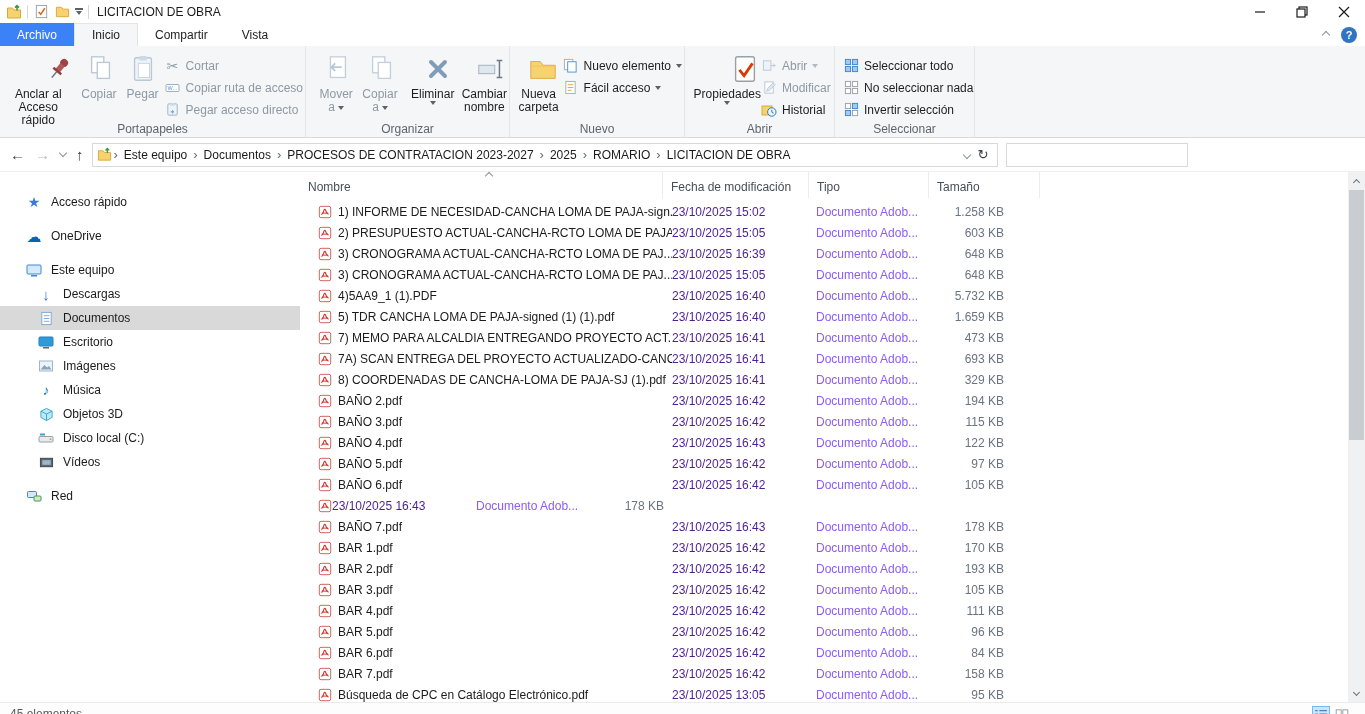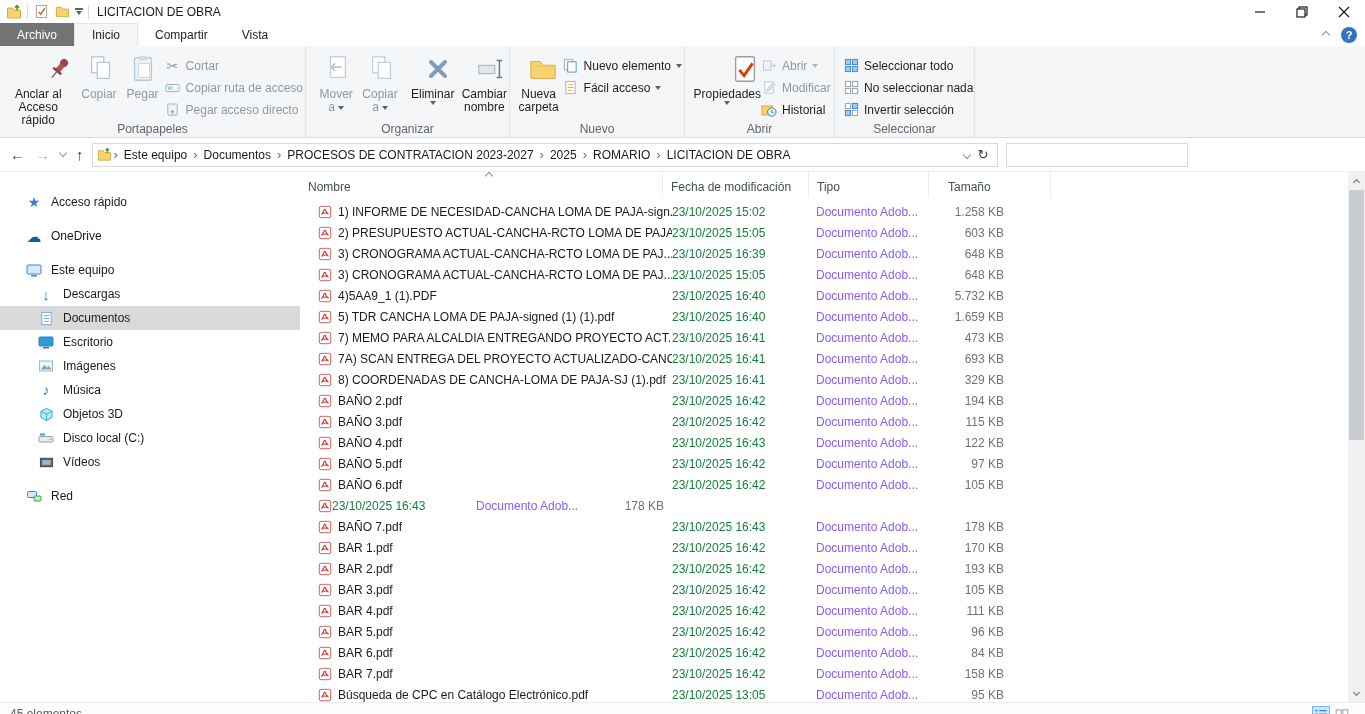--- a/index.html
+++ b/index.html
@@ -15,21 +15,21 @@
   .qat .qdd { display:flex; flex-direction:column; align-items:center; gap:1px; }
   .dash { width:8px; height:1.4px; background:#5a6268; }
   .tri-down { width:0; height:0; border-left:3.5px solid transparent; border-right:3.5px solid transparent; border-top:4px solid #5a6268; display:inline-block; }
   .wtitle { margin-left:8px; color:#1b1b1b; }
   .winbtns { margin-left:auto; display:flex; height:23px; }
   .winbtn { width:42px; height:23px; display:flex; align-items:center; justify-content:center; }
 
   
   .tabrow { height:23px; display:flex; align-items:flex-end; background:#fff; position:relative; }
   .tab { height:23px; padding:0 17px; display:flex; align-items:center; color:#1e1e1e; }
-  .tab-archivo { background:#737373; color:#fff; }
+  .tab-archivo { background:#3b82f6; color:#fff; }
   .tab-active { background:#f5f6f7; border:1px solid #e2e4e6; border-bottom:none; }
   .tabrow-right { position:absolute; right:8px; top:4px; display:flex; align-items:center; gap:12px; }
   .helpbtn { width:16px; height:16px; border-radius:50%; background:#3174c2; color:#fff; font-weight:bold; display:flex; align-items:center; justify-content:center; font-size:11px; }
   .chev { display:inline-block; width:6px; height:6px; border-right:1.5px solid #8a9299; border-bottom:1.5px solid #8a9299; }
   .chev-up { transform:rotate(-135deg); }
   .chev-down { transform:rotate(45deg); }
 
   
   .ribbon { height:92px; background:#f5f6f7; border-bottom:1px solid #d8dadc; display:flex; }
   .rgroup { position:relative; height:100%; border-right:1px solid #e3e5e7; padding:3px 2px 16px 2px; display:flex; align-items:flex-start; }
@@ -68,27 +68,27 @@
   .sideitem.selected { background:#d9d9d9; }
   .sideitem .sic { width:16px; height:16px; margin-right:9px; display:flex; align-items:center; justify-content:center; flex:none; }
   .sgap { height:10px; }
 
   
   .filehead { position:absolute; left:300px; top:172px; height:28px; width:1048px; display:flex; color:#454f59; }
   .hcell { border-right:1px solid #ececec; padding:8px 0 0 8px; height:26px; }
   .hc-name { width:363px; position:relative; }
   .hc-date { width:146px; }
   .hc-type { width:120px; }
-  .hc-size { width:111px;margin-left:11px; }
+  .hc-size { width:111px; }
   .sortcaret { position:absolute; left:186px; top:1px; }
   .filelist { position:absolute; left:300px; top:201px; width:1048px; bottom:7px; overflow:hidden; }
   .frow { height:21px; display:flex; align-items:center; }
   .fic { width:14px; height:14px; margin-left:18px; flex:none; }
   .fname { width:334px; margin-left:6px; white-space:nowrap; overflow:hidden; color:#1b1b1b; }
-  .fdate { width:144px; color:#15803d; }
+  .fdate { width:144px; color:#4c1d95; }
   .ftype { width:114px; color:#8b5cf6; }
   .fsize { width:74px; text-align:right; color:#6a7380; }
 
   
   .vscroll { position:absolute; right:0; top:172px; width:17px; bottom:12px; background:#f0f1f2; }
   .sarrow { height:17px; display:flex; align-items:center; justify-content:center; }
   .sthumb { position:absolute; left:1px; right:1px; top:18px; height:250px; background:#c9cdd2; }
   .schev { display:inline-block; width:5px; height:5px; border-right:1.4px solid #6b7177; border-bottom:1.4px solid #6b7177; }
 
   

